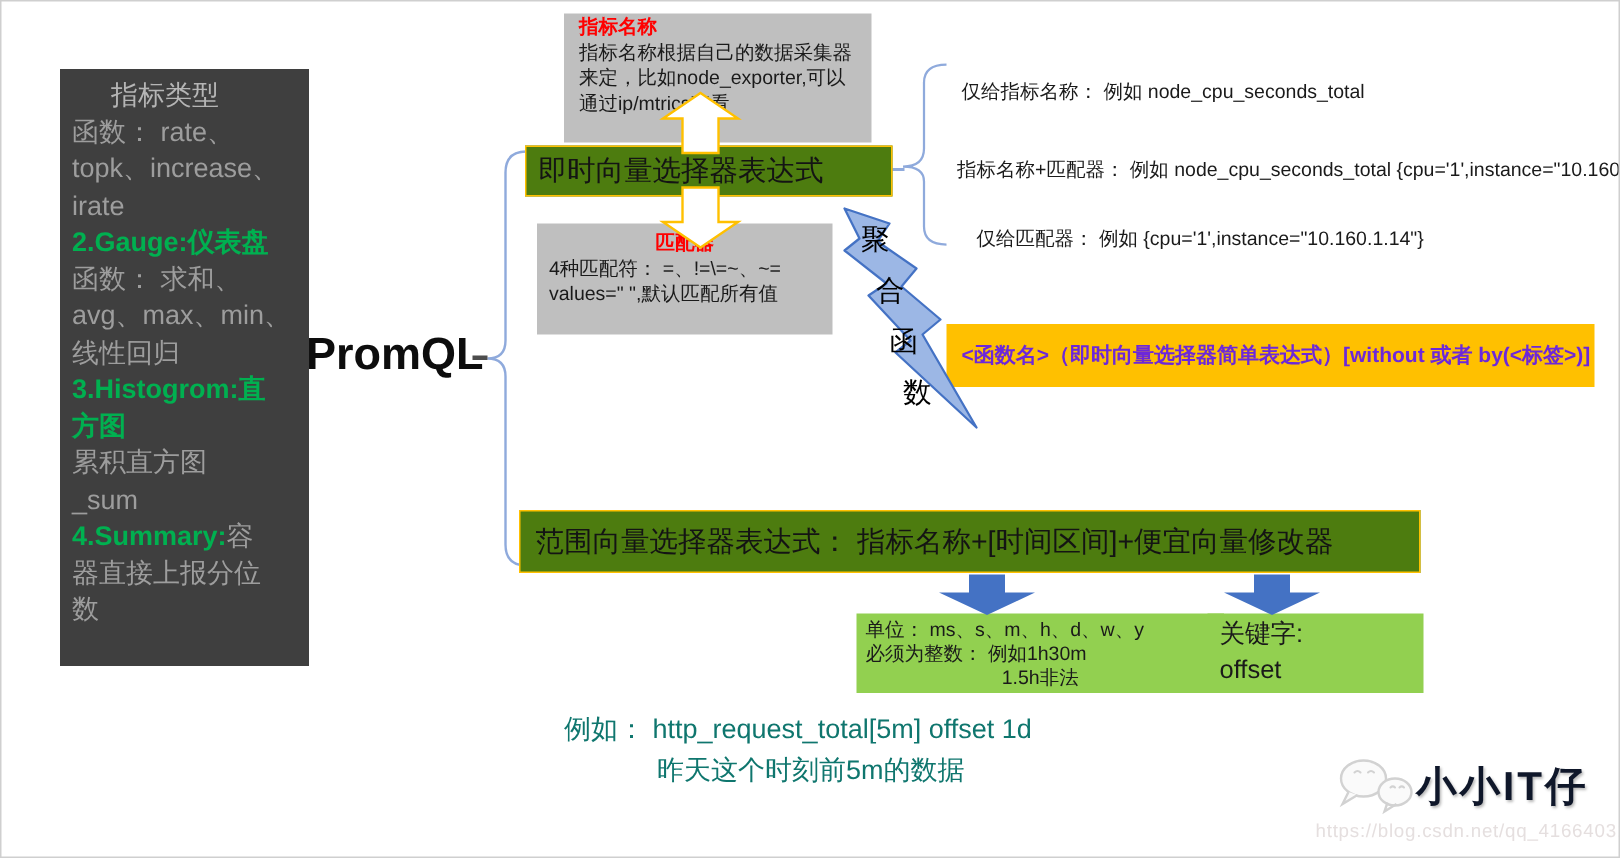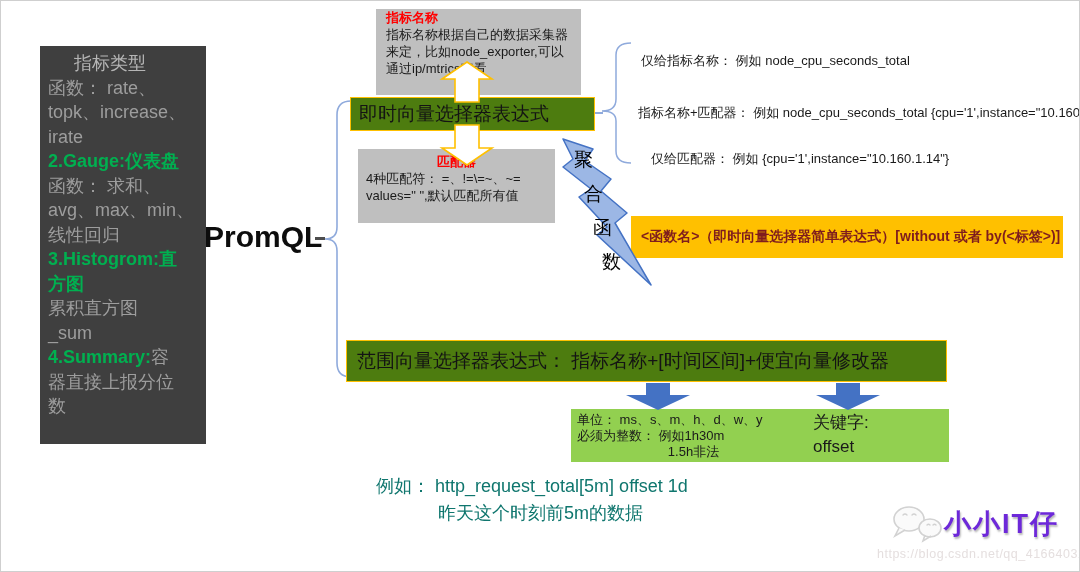--- a/index.html
+++ b/index.html
@@ -33,40 +33,40 @@
   .range-box   { left:345px; top:339px; width:601px; height:42px; padding-left:10px; }
 
   
   .example-line { position:absolute; font-size:13px; color:#1a1a1a; white-space:nowrap; }
 
   
   .agg-char { position:absolute; font-size:19px; color:#000; z-index:3; }
 
   
   .fn-box { position:absolute; left:630px; top:215px; width:432px; height:42px; background:#ffc000;
-            color:#7f1d1d; font-size:14px; font-weight:bold; display:flex; align-items:center;
+            color:#6d28d9; font-size:14px; font-weight:bold; display:flex; align-items:center;
             padding:0 10px; white-space:nowrap; }
 
   
   .gbox { position:absolute; background:#92d050; color:#1a1a1a; }
   .unit-box { left:570px; top:408px; width:245px; height:53px; font-size:13px; line-height:16px; padding:3px 6px; }
   .unit-box .c { text-align:center; }
   .kw-box { left:804px; top:408px; width:144px; height:53px; font-size:17px; line-height:24px; padding:2px 8px; }
 
   
   .bottom-example { position:absolute; left:375px; top:472px; font-size:18px; line-height:27px; color:#0f766e; }
   .bottom-example .l2 { padding-left:62px; }
 
   
   .dash { position:absolute; background:#8faadc; height:2px; z-index:1; }
   .dark-dash { position:absolute; background:#4d4d4d; height:3px; z-index:1; }
 
   
   .wm-name { position:absolute; left:943px; top:505px; font-size:27px; font-weight:bold;
-             color:#6d28d9; text-shadow:1px 1.5px 2px #b7b7b7; letter-spacing:2px; }
+             color:#0f172a; text-shadow:1px 1.5px 2px #b7b7b7; letter-spacing:2px; }
   .wm-url  { position:absolute; left:876px; top:546px; font-size:12.5px; color:#e5dfdf; letter-spacing:0.5px; }
 </style>
 </head>
 <body>
 
 <div class="stage">
 
   <div class="metric-panel">
     <div class="ln hdr">指标类型</div>
     <div class="ln">函数： rate、</div>

